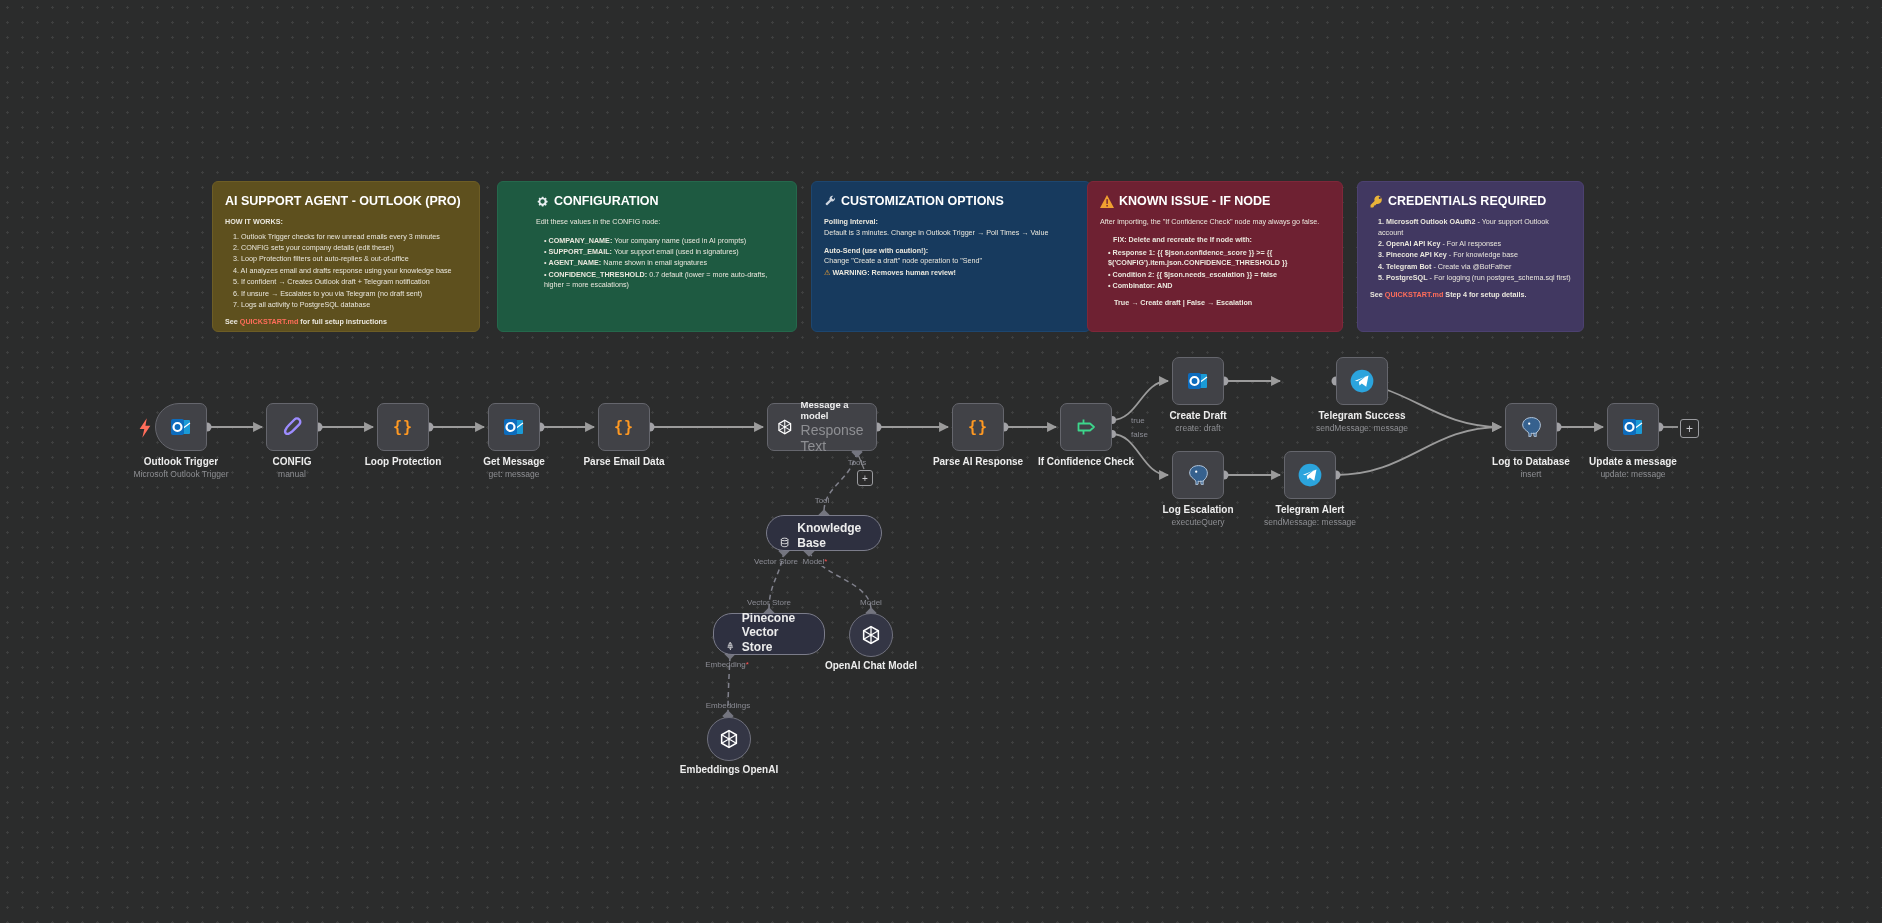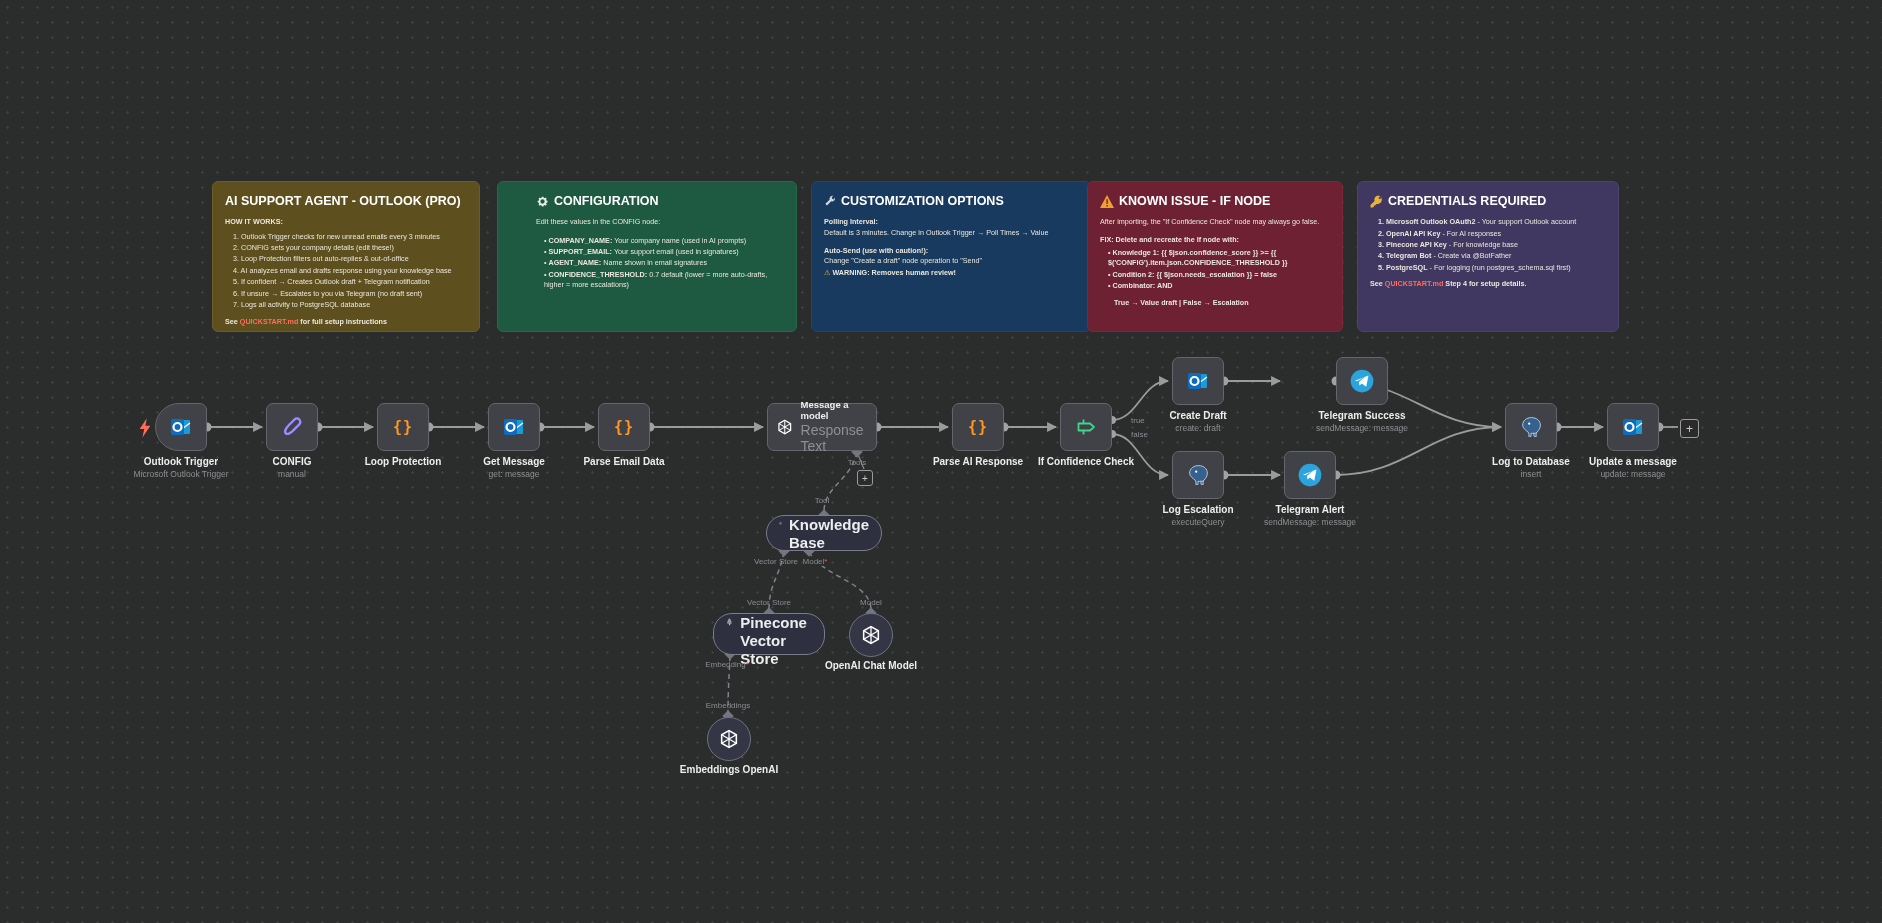--- a/index.html
+++ b/index.html
@@ -19,33 +19,33 @@
   .s-line{margin:0 0 1px 0;}
   .s-list{margin:0;padding:0;list-style:none;}
   .s-list li{margin:0 0 1px 8px;}
   .s-list.bullets li::before{content:"•  ";}
   .s-footer{margin-top:6px;}
   .lnk{color:#ff6d5a;font-weight:bold;text-decoration:none;}
   .s1{left:212px;width:268px;background:#5e501e;border:1px solid #6d5d25;}
   .s2{left:497px;width:300px;background:#1e5a41;border:1px solid #25684c;padding-left:38px;}
   .s3{left:811px;width:280px;background:#173a5e;border:1px solid #1d466f;}
   .s4{left:1087px;width:256px;background:#6e2132;border:1px solid #7e2739;}
-  .s5{left:1357px;width:262px;background:#413861;border:1px solid #4c4170;}
+  .s5{left:1357px;width:227px;background:#413861;border:1px solid #4c4170;}
   .warn{color:#f0a030;}
   
   .node{position:absolute;}
   .nbox{width:52px;height:48px;background:#414247;border:1px solid #65666d;border-radius:7px;display:flex;align-items:center;justify-content:center;box-sizing:border-box;}
   .trigger .nbox{border-radius:24px 7px 7px 24px;}
   .nlabel{position:absolute;top:53px;left:50%;transform:translateX(-50%);white-space:nowrap;font-weight:bold;font-size:10px;color:#ededed;}
   .nsub{position:absolute;top:66px;left:50%;transform:translateX(-50%);white-space:nowrap;font-size:8.5px;color:#8e8f93;}
   .codeglyph{color:#ff9922;font-weight:bold;font-size:15px;letter-spacing:1px;font-family:"DejaVu Sans Mono",monospace;}
   .wide .nbox{width:110px;height:48px;justify-content:flex-start;padding:0 8px;gap:7px;}
   .wtitle{font-weight:bold;font-size:9.5px;color:#ededed;line-height:1.15;}
   .wsub{font-size:14px;color:#8e8f93;margin-top:1px;}
-  .pill{background:#2e3040;border:1px solid #7b7c8a;border-radius:19px;display:flex;align-items:flex-start;gap:7px;padding:0 12px;box-sizing:border-box;color:#ededed;font-weight:bold;font-size:15px;line-height:1.2;}
+  .pill{background:#2e3040;border:1px solid #7b7c8a;border-radius:19px;display:flex;align-items:flex-end;gap:7px;padding:0 12px;box-sizing:border-box;color:#ededed;font-weight:bold;font-size:12px;line-height:1.2;}
   .circle{width:44px;height:44px;border-radius:50%;background:#343645;border:1px solid #70717d;display:flex;align-items:center;justify-content:center;box-sizing:border-box;}
   .plabel{position:absolute;font-size:8px;color:#8b8c94;white-space:nowrap;transform:translateX(-50%);}
   .req{color:#ff5252;}
   .plusbox{position:absolute;border:1px solid #9a9b9f;border-radius:3px;color:#c9c9cd;display:flex;align-items:center;justify-content:center;background:rgba(43,44,44,.6);}
 </style>
 </head>
 <body>
 
 <div class="canvas">
 
@@ -161,27 +161,27 @@
   <div class="sticky s4">
     <div class="s-title">
       <svg width="14" height="13" viewBox="0 0 24 22">
           <path d="M12 0 L24 22 H0 Z" fill="#f0a030"></path>
           <rect x="11" y="7" width="2.4" height="8" fill="#6e2132"></rect>
           <rect x="11" y="17" width="2.4" height="2.6" fill="#6e2132"></rect>
         </svg>
       <span>KNOWN ISSUE - IF NODE</span>
     </div>
     <div class="s-line">After importing, the "If Confidence Check" node may always go false.</div>
-    <div class="s-head" style="margin:7px 0 3px 0">FIX: Delete and recreate the If node with:</div>
+    <div class="s-head" style="margin:7px 0 3px 13px">FIX: Delete and recreate the If node with:</div>
     <ul class="s-list bullets" style="font-weight:bold">
-      <li><b>Knowledge 1:</b><span> {{ $json.confidence_score }} &gt;= {{ $('CONFIG').item.json.CONFIDENCE_THRESHOLD }}</span></li>
+      <li><b>Response 1:</b><span> {{ $json.confidence_score }} &gt;= {{ $('CONFIG').item.json.CONFIDENCE_THRESHOLD }}</span></li>
       <li><b>Condition 2:</b><span> {{ $json.needs_escalation }} = false</span></li>
       <li><b>Combinator:</b><span> AND</span></li>
     </ul>
-    <div class="s-footer" style="margin-left:14px"><b>True → Value draft | False → Escalation</b></div>
+    <div class="s-footer" style="margin-left:14px"><b>True → Create draft | False → Escalation</b></div>
   </div>
 
   <div class="sticky s5">
     <div class="s-title">
       <svg width="13" height="13" viewBox="0 0 24 24" fill="#e8b339">
           <path d="M15.5 1a7.5 7.5 0 00-7.1 9.9L1 18.3V23h4.7l1.6-1.6v-2.2h2.2l1.6-1.6 1.1-1.1A7.5 7.5 0 1015.5 1zm2.6 6.4a2 2 0 110-4 2 2 0 010 4z"></path>
         </svg>
       <span>CREDENTIALS REQUIRED</span>
     </div>
     <ul class="s-list" style="margin-top:6px">

